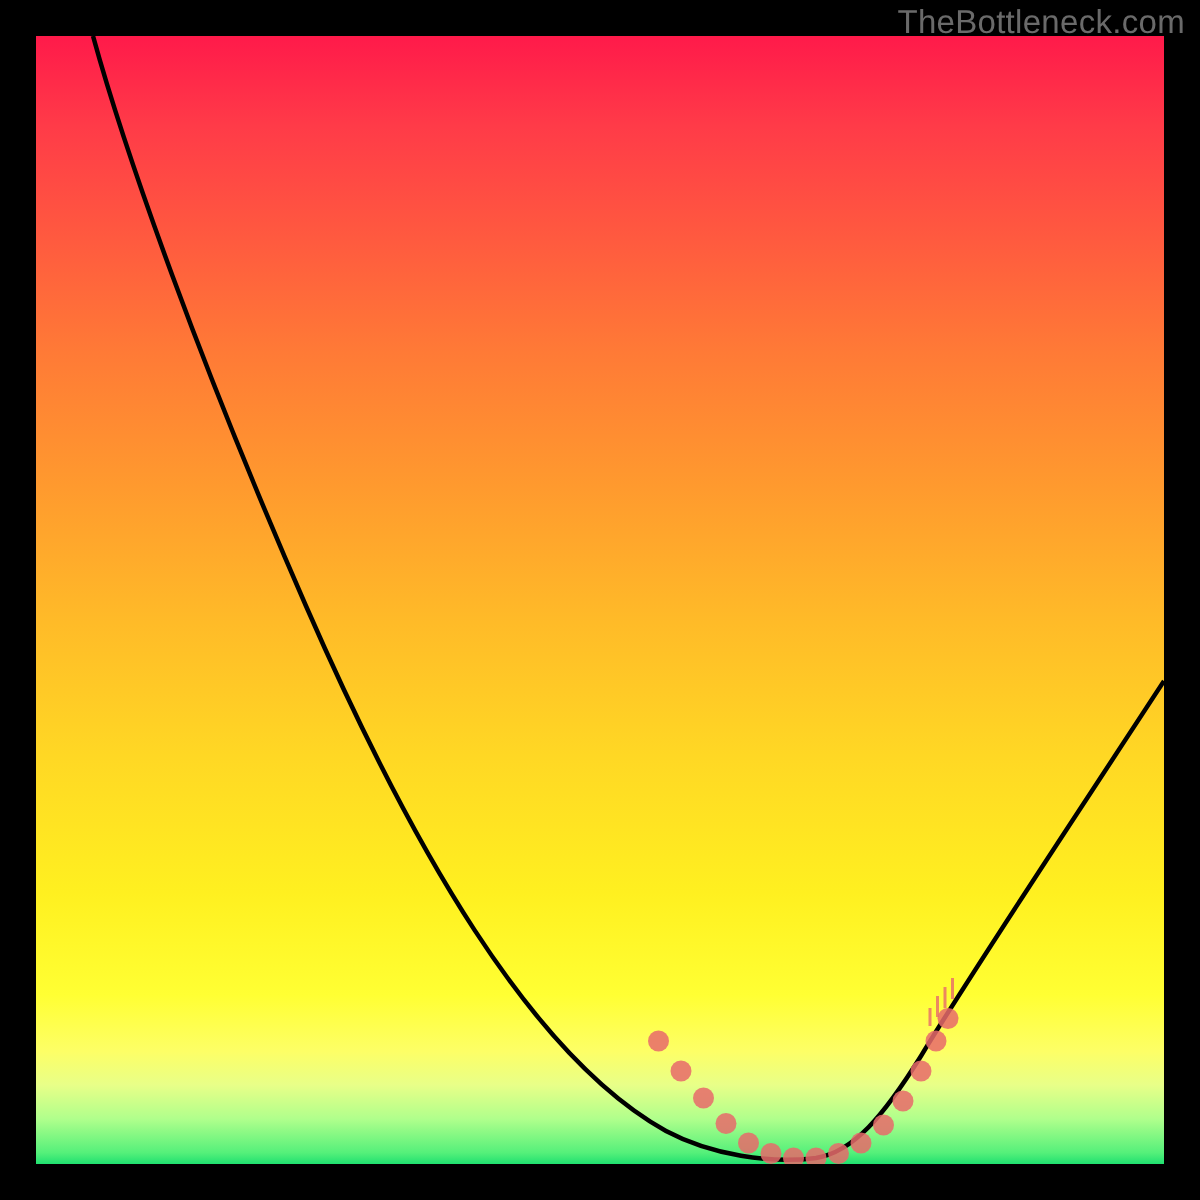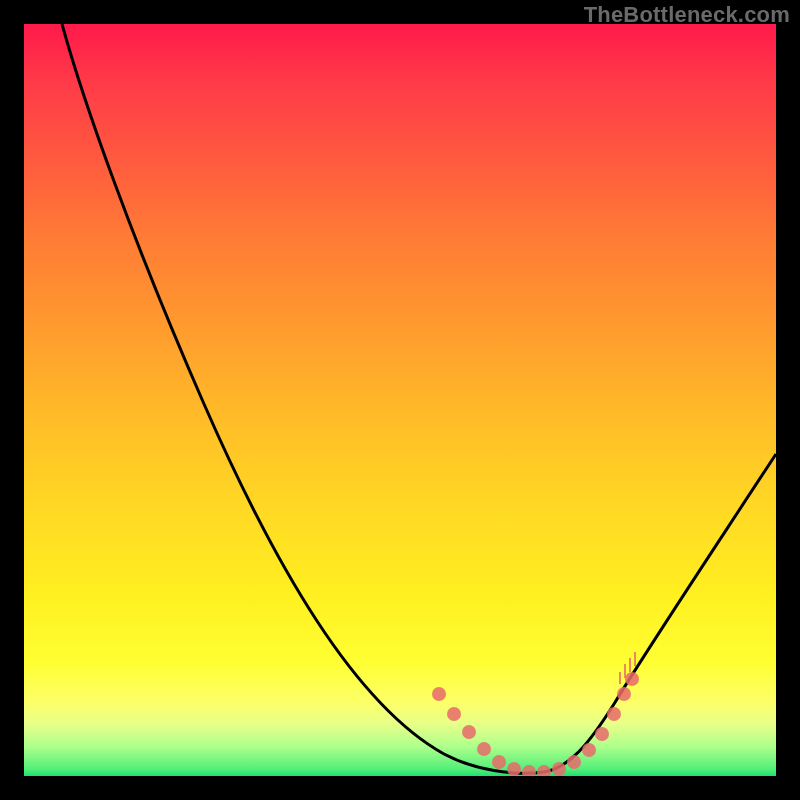--- a/index.html
+++ b/index.html
@@ -34,21 +34,21 @@
       #55f07a 99%,
       #20e070 100%
     );
   }
   .watermark {
     position: absolute;
     top: 2px;
     right: 10px;
     color: #6a6a6a;
     font-size: 22px;
-    font-weight: 700;
+    font-weight: 400;
     letter-spacing: 0.2px;
     z-index: 10;
   }
   svg.curve {
     position: absolute;
     left: 0;
     top: 0;
     width: 752px;
     height: 752px;
   }

